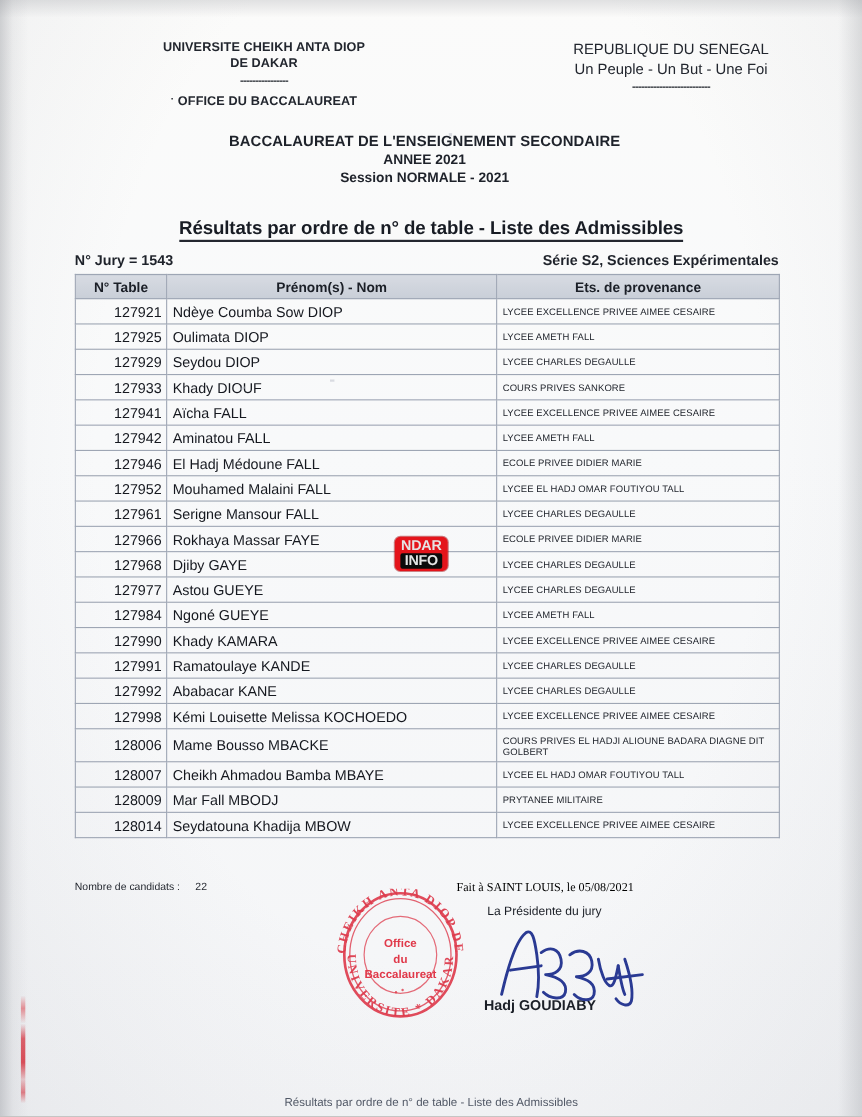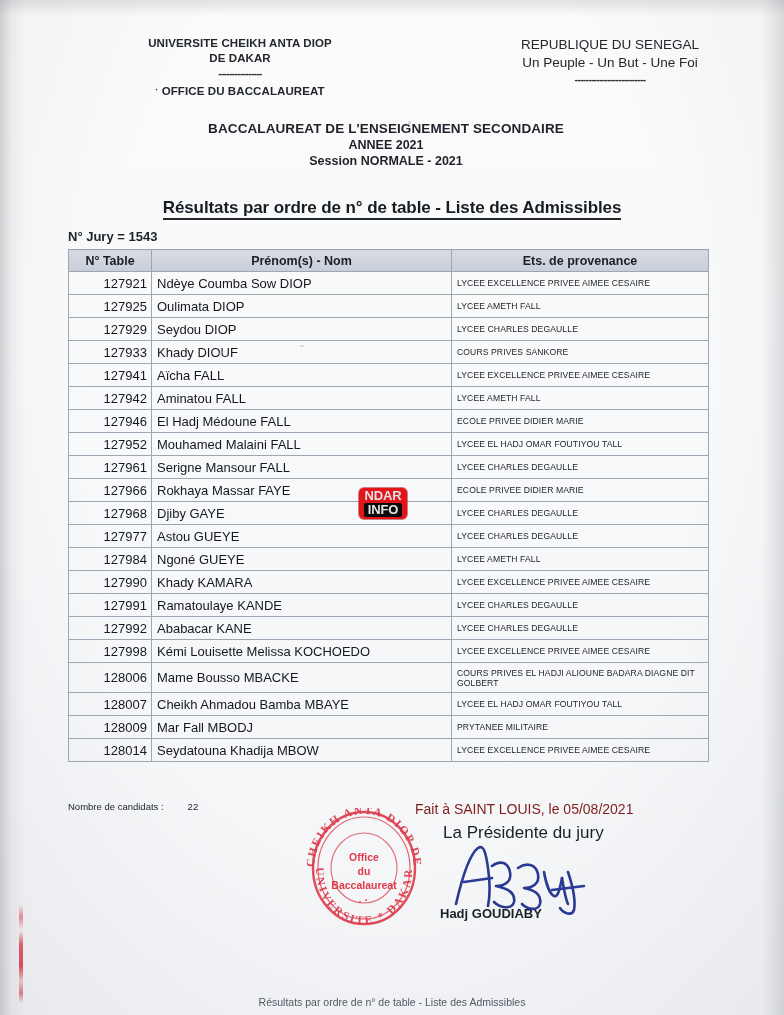--- a/index.html
+++ b/index.html
@@ -220,36 +220,37 @@
   
   .cand-count {
     position: absolute;
     left: 68px;
     top: 801px;
     font-size: 9.5px;
     color: #23272f;
   }
   .cand-count .n {
     display: inline-block;
-    margin-left: 24px;
+    margin-left: 14px;
     font-size: 9.5px;
     text-align: right;
   }
   .fait {
     position: absolute;
     left: 415px;
     top: 801px;
-    font-size: 14px;
-    color: #7f1d1d;
+    font-size: 11px;
+    color: #000000;
+    font-family: Liberation Serif, serif;
   }
   .presidente {
     position: absolute;
     left: 443px;
     top: 823px;
-    font-size: 17px;
+    font-size: 11px;
     color: #1b1f27;
   }
   .signer-name {
     position: absolute;
     left: 440px;
     top: 906px;
     font-size: 13px;
     font-weight: bold;
     color: #1b1f27;
   }
@@ -334,20 +335,21 @@
     <div class="t1">BACCALAUREAT DE L'ENSEIGNEMENT SECONDAIRE</div>
     <div class="t2">ANNEE 2021</div>
     <div class="t3">Session NORMALE - 2021</div>
   </div>
 
   <div class="main-title">
     <span>Résultats par ordre de n° de table - Liste des Admissibles</span>
   </div>
 
   <div class="meta-left">N° Jury = 1543</div>
+  <div class="meta-right">Série S2, Sciences Expérimentales</div>
 
   <table class="tbl">
     <colgroup>
       <col class="col-num">
         <col class="col-name">
         <col class="col-ets">
     </colgroup>
     <thead>
       <tr>
         <th>N° Table</th>

